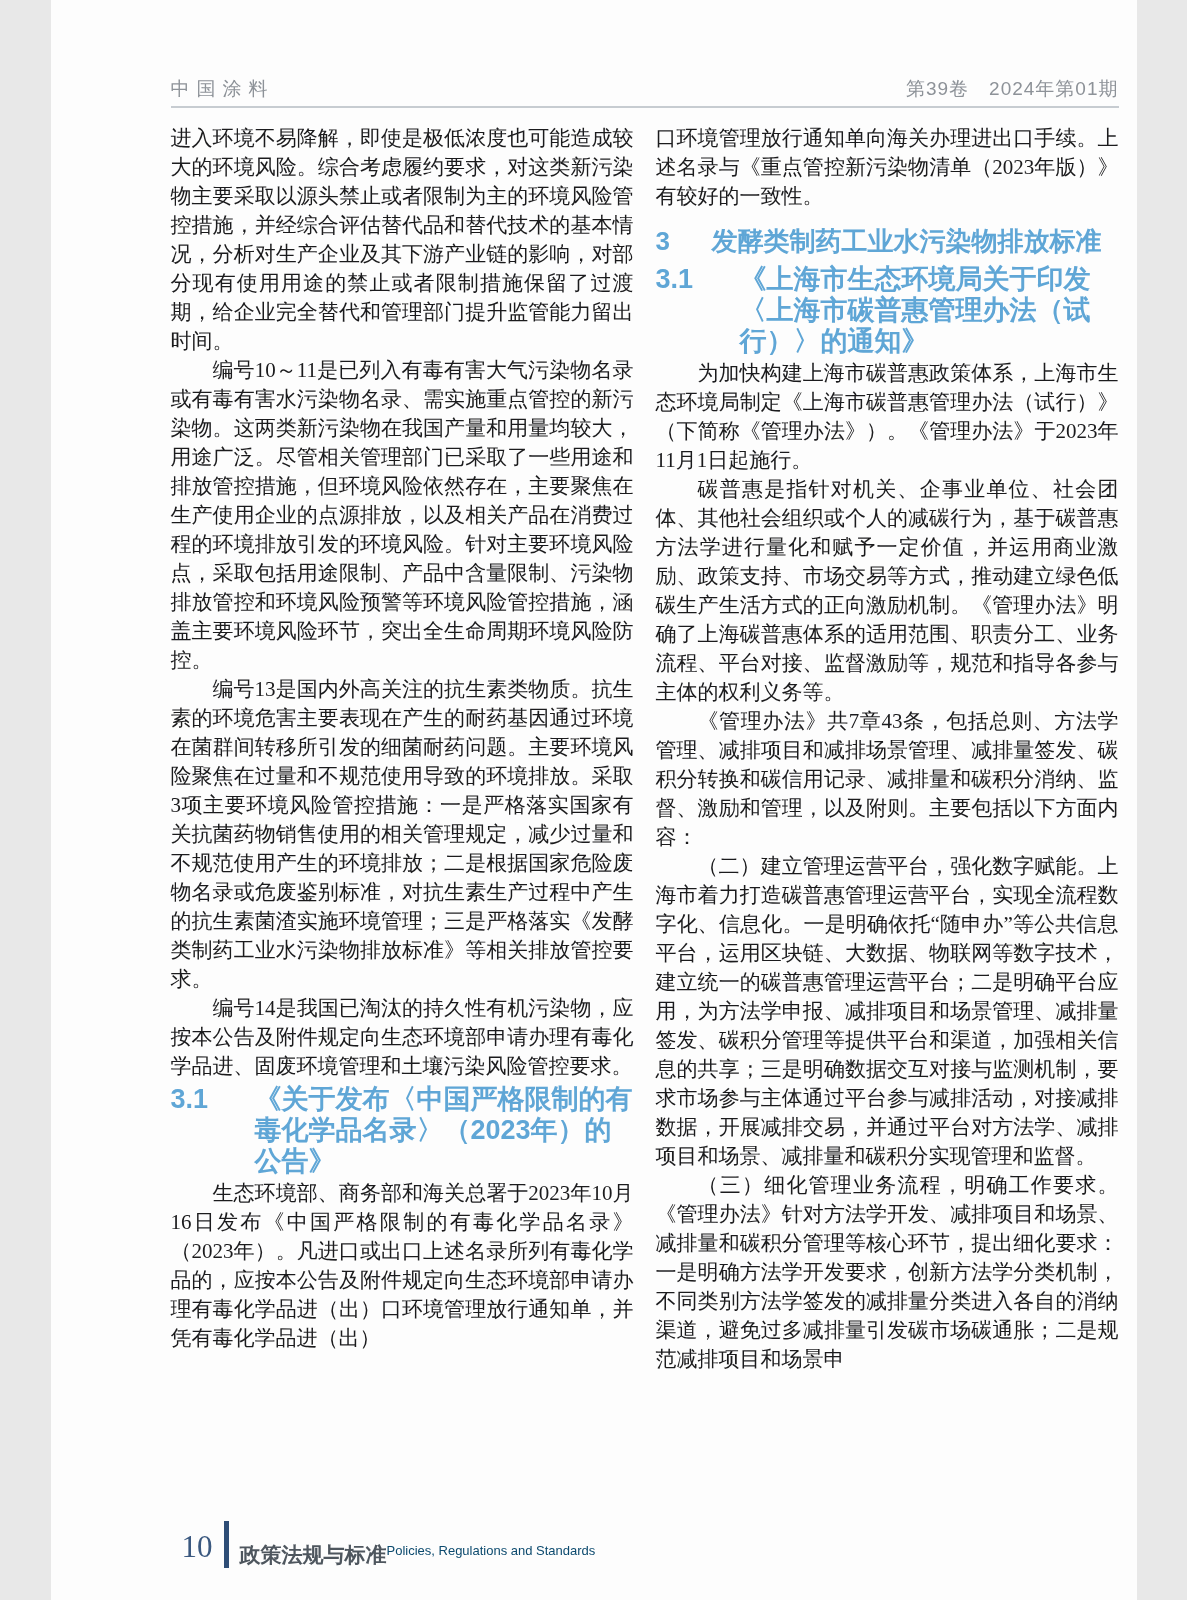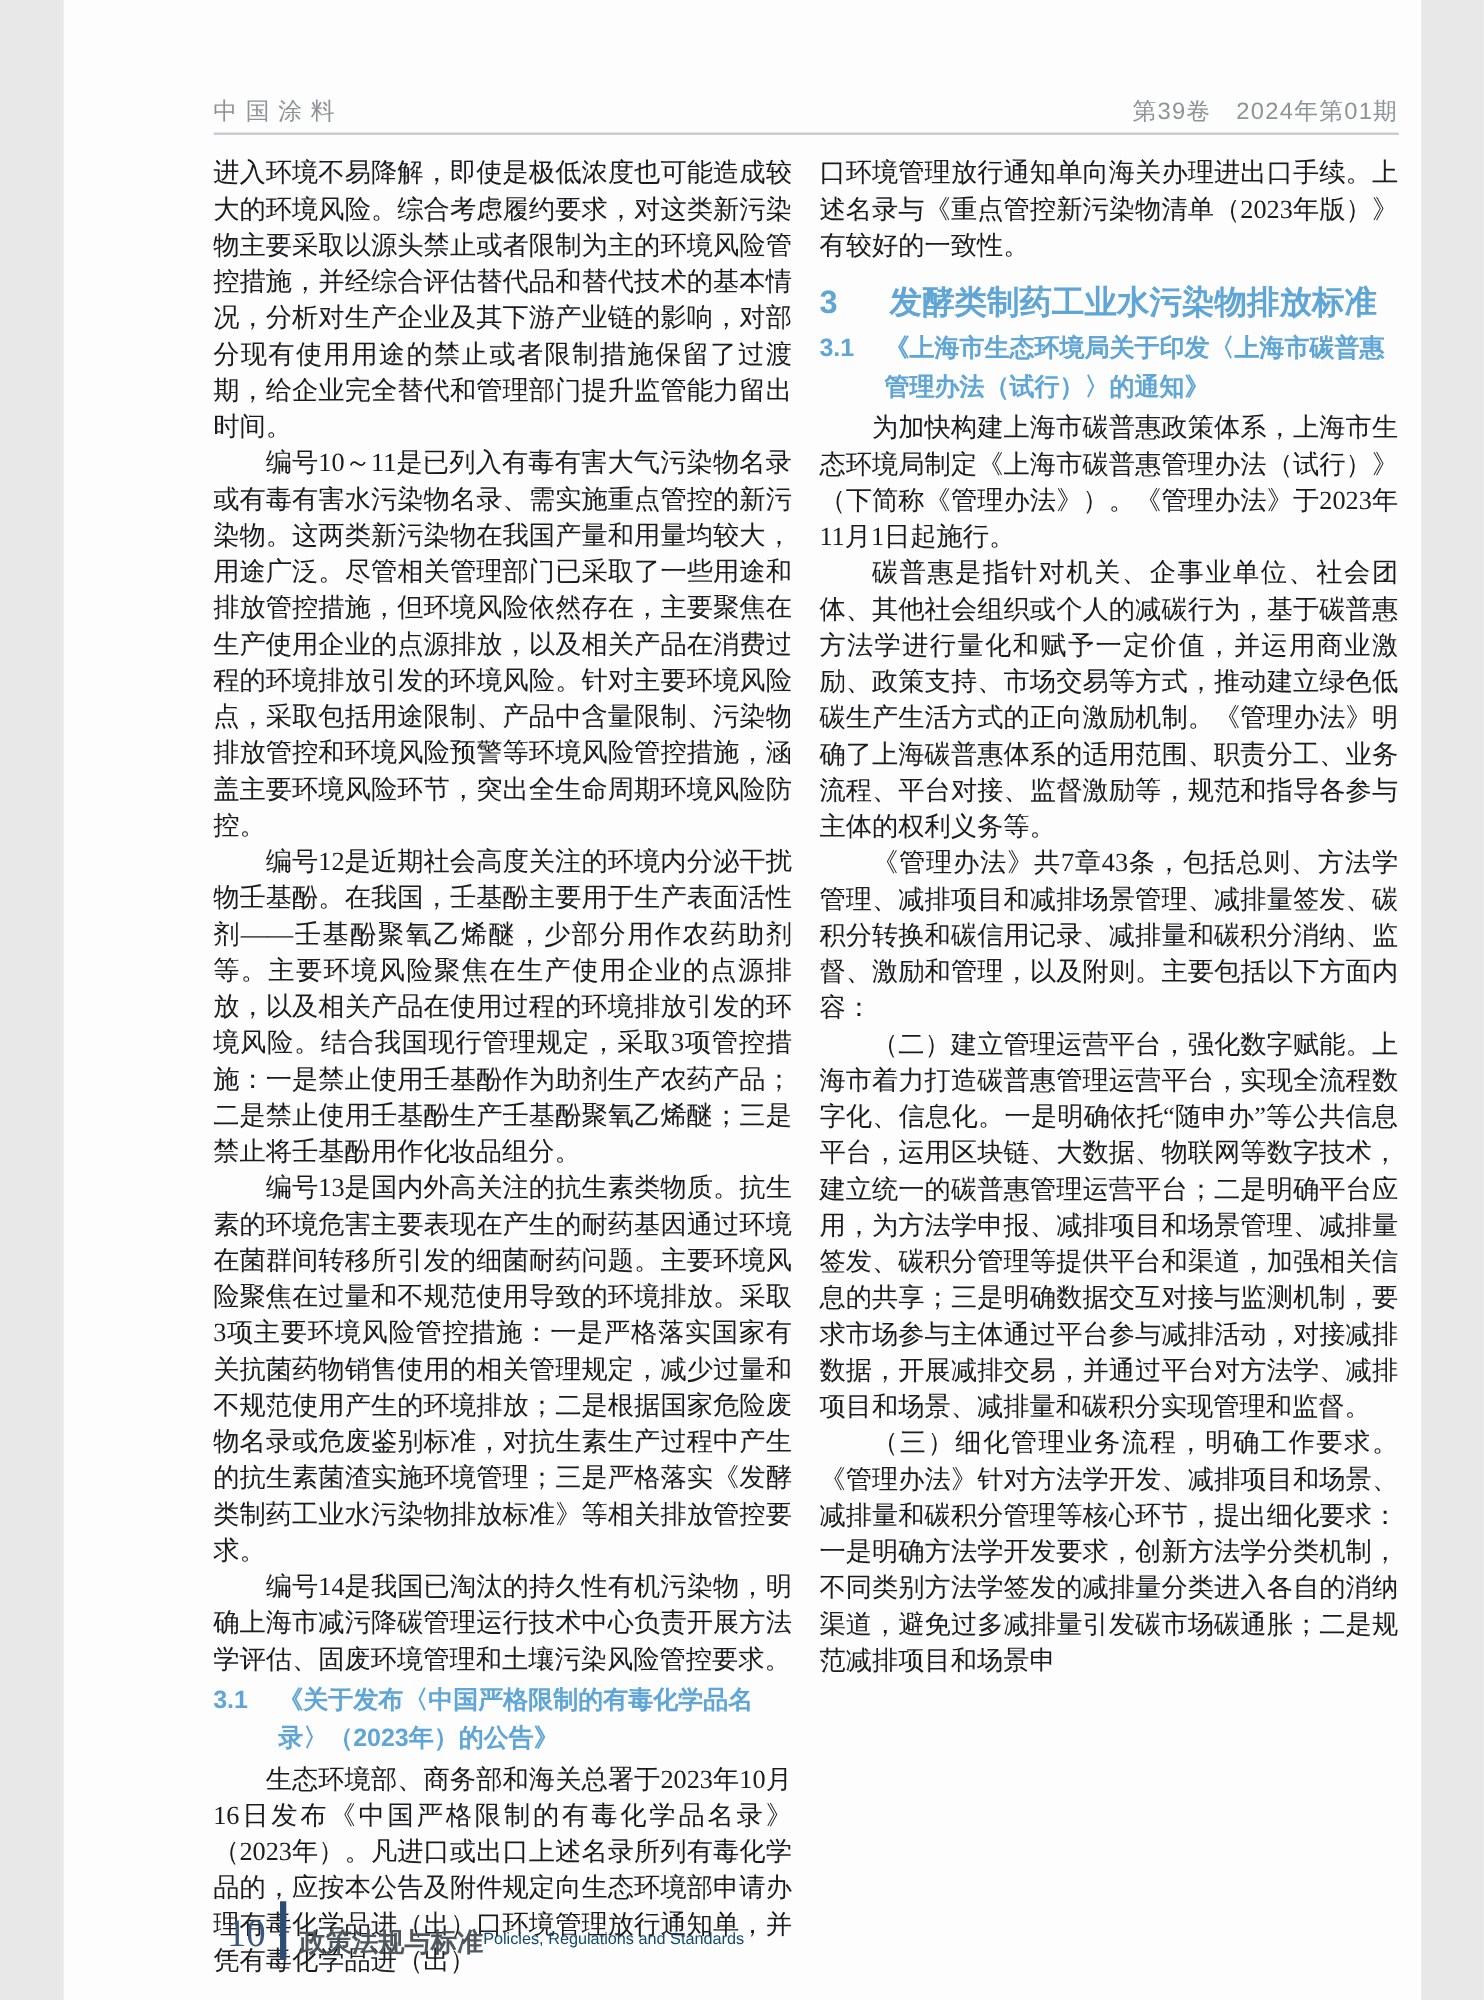--- a/index.html
+++ b/index.html
@@ -35,21 +35,21 @@
   .para{margin:0;text-indent:2em;}
   .para.noindent{text-indent:0;}
   
   .section-heading,.subheading{
     display:flex;
     font-family:"Liberation Sans","DejaVu Sans",sans-serif;
     font-weight:700;color:#5fa6d6;text-align:left;
   }
   .section-heading{margin:12px 0 5px;font-size:26px;line-height:36px;}
   .section-heading .h-num{width:56px;flex:none;}
-  .subheading{margin:3px 0 2px;font-size:20px;line-height:31px;}
+  .subheading{margin:3px 0 2px;font-size:27px;line-height:31px;gap:32px;}
   .subheading .h-num{width:52px;flex:none;}
   .h-title{flex:1;}
   
   .page-footer{
     position:absolute;left:131px;top:1490px;
     display:flex;align-items:flex-end;gap:11px;margin-top:31px;
   }
   .page-number{
     font-family:"Liberation Serif","DejaVu Serif",serif;
     font-size:31px;color:#3a587f;line-height:1;
@@ -75,23 +75,22 @@
     <span class="journal-name">中国涂料</span>
     <span class="issue-info">第39卷　2024年第01期</span>
   </header>
   <div class="header-rule"></div>
 
   <main class="columns">
 
     <section class="column">
       <p class="para noindent">进入环境不易降解，即使是极低浓度也可能造成较大的环境风险。综合考虑履约要求，对这类新污染物主要采取以源头禁止或者限制为主的环境风险管控措施，并经综合评估替代品和替代技术的基本情况，分析对生产企业及其下游产业链的影响，对部分现有使用用途的禁止或者限制措施保留了过渡期，给企业完全替代和管理部门提升监管能力留出时间。</p>
       <p class="para">编号10～11是已列入有毒有害大气污染物名录或有毒有害水污染物名录、需实施重点管控的新污染物。这两类新污染物在我国产量和用量均较大，用途广泛。尽管相关管理部门已采取了一些用途和排放管控措施，但环境风险依然存在，主要聚焦在生产使用企业的点源排放，以及相关产品在消费过程的环境排放引发的环境风险。针对主要环境风险点，采取包括用途限制、产品中含量限制、污染物排放管控和环境风险预警等环境风险管控措施，涵盖主要环境风险环节，突出全生命周期环境风险防控。</p>
-      <p class="para">编号12是近期社会高度关注的环境内分泌干扰物壬基酚。在我国，壬基酚主要用于生产表面活性剂——壬基酚聚氧乙烯醚，少部分用作农药助剂等。主要环境风险聚焦在生产使用企业的点源排放，以及相关产品在使用过程的环境排放引发的环境风险。结合我国现行管理规定，采取3项管控措施：一是禁止使用壬基酚作为助剂生产农药产品；二是禁止使用壬基酚生产壬基酚聚氧乙烯醚；三是禁止将壬基酚用作化妆品组分。</p>
       <p class="para">编号13是国内外高关注的抗生素类物质。抗生素的环境危害主要表现在产生的耐药基因通过环境在菌群间转移所引发的细菌耐药问题。主要环境风险聚焦在过量和不规范使用导致的环境排放。采取3项主要环境风险管控措施：一是严格落实国家有关抗菌药物销售使用的相关管理规定，减少过量和不规范使用产生的环境排放；二是根据国家危险废物名录或危废鉴别标准，对抗生素生产过程中产生的抗生素菌渣实施环境管理；三是严格落实《发酵类制药工业水污染物排放标准》等相关排放管控要求。</p>
-      <p class="para">编号14是我国已淘汰的持久性有机污染物，明确上海市减污降碳管理运行技术中心负责开展方法学评估、固废环境管理和土壤污染风险管控要求。</p>
+      <p class="para">编号14是我国已淘汰的持久性有机污染物，应按本公告及附件规定向生态环境部申请办理有毒化学品进、固废环境管理和土壤污染风险管控要求。</p>
       <h3 class="subheading">
         <span class="h-num">3.1</span>
         <span class="h-title">《关于发布〈中国严格限制的有毒化学品名录〉（2023年）的公告》</span>
       </h3>
       <p class="para">生态环境部、商务部和海关总署于2023年10月16日发布《中国严格限制的有毒化学品名录》（2023年）。凡进口或出口上述名录所列有毒化学品的，应按本公告及附件规定向生态环境部申请办理有毒化学品进（出）口环境管理放行通知单，并凭有毒化学品进（出）</p>
     </section>
 
     <section class="column">
       <p class="para noindent">口环境管理放行通知单向海关办理进出口手续。上述名录与《重点管控新污染物清单（2023年版）》有较好的一致性。</p>
       <h2 class="section-heading">

